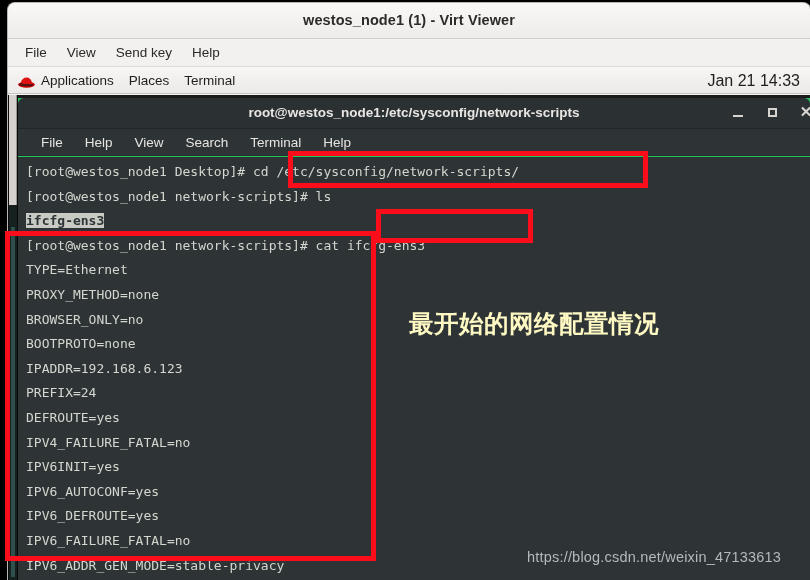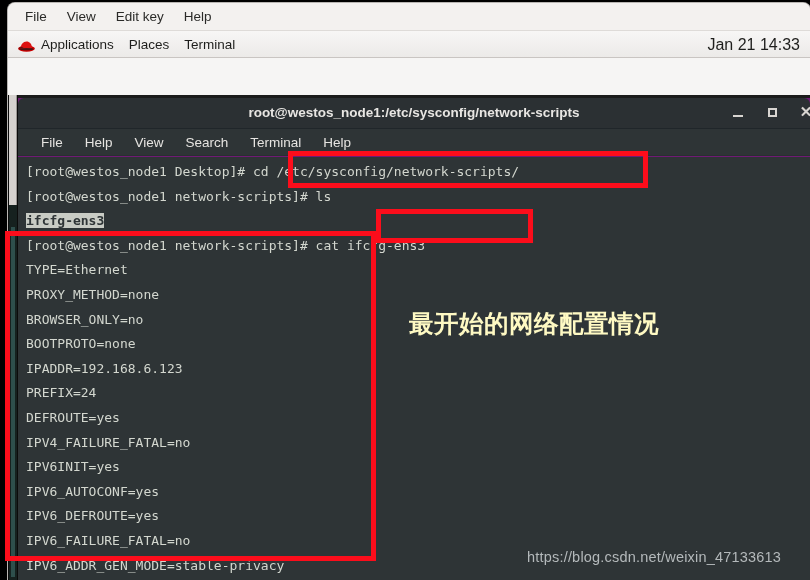--- a/index.html
+++ b/index.html
@@ -110,21 +110,21 @@
   .desk-strip .teal {
     position:absolute; left:3px; top:132px; width:4px; height:350px;
     background:#2e4f4c;
   }
 
   
   .term-window {
     position: absolute;
     left: 10px; top: 3px;
     width: 792px; height: 482px;
-    background: #701a75;
+    background: #22c55e;
   }
   .term-titlebar {
     position: relative;
     height: 31px;
     background: #2b3033;
     border-top-left-radius: 6px;
     border-top-right-radius: 6px;
     border-bottom: 1px solid #20262a;
   }
   .term-title {
@@ -221,25 +221,28 @@
     letter-spacing: 0.2px;
   }
 </style>
 </head>
 <body>
 
 <div id="screen">
 
   <div class="vv-window">
 
+    <div class="vv-titlebar">
+      <div class="vv-title">westos_node1 (1) - Virt Viewer</div>
+    </div>
 
     <div class="vv-menubar">
       <div class="mi">File</div>
       <div class="mi">View</div>
-      <div class="mi">Edit key</div>
+      <div class="mi">Send key</div>
       <div class="mi">Help</div>
     </div>
 
     <div class="gnome-panel">
       <span class="rh-icon">
         <svg viewBox="0 0 26 18" width="19" height="14">
           <ellipse cx="13" cy="12.5" rx="11.5" ry="4.2" fill="#cc0000"></ellipse>
           <path d="M5 12.6 C5 7 8.5 3 13 3 C17.2 3 20.2 6.5 20.6 11.4 C18.5 13 15.8 13.6 13 13.6 C10 13.6 7 13.3 5 12.6 Z" fill="#dd1111"></path>
           <path d="M2.2 12.3 C3.6 11.1 6.4 10.6 9 10.9 C6.5 11.2 4.2 11.8 2.2 12.3 Z" fill="#1a1a1a"></path>
           <ellipse cx="13" cy="13.3" rx="9.5" ry="1.5" fill="#1a1a1a" opacity="0.75"></ellipse>

